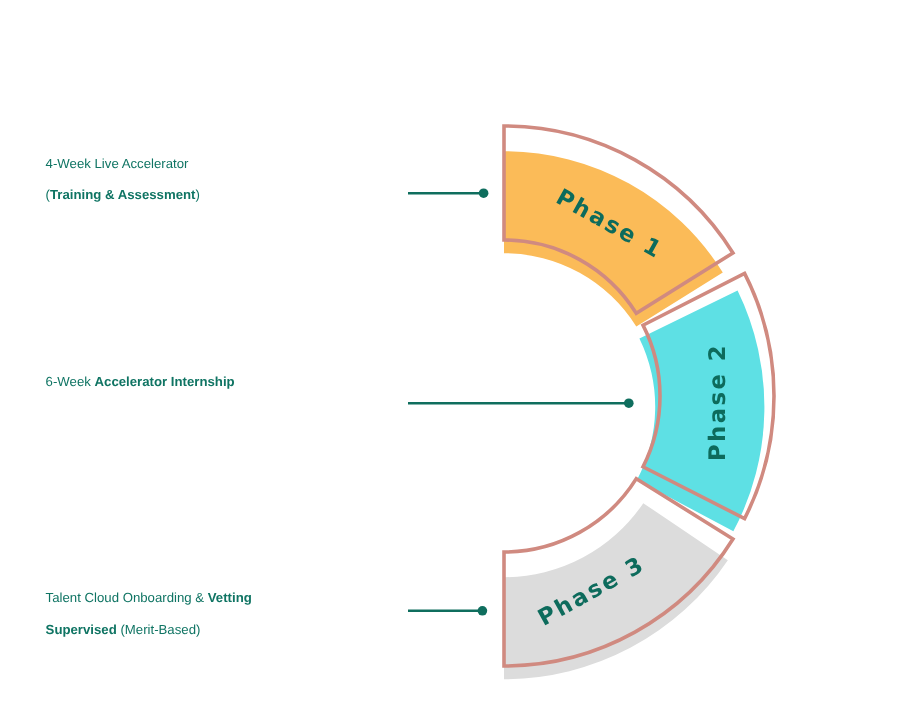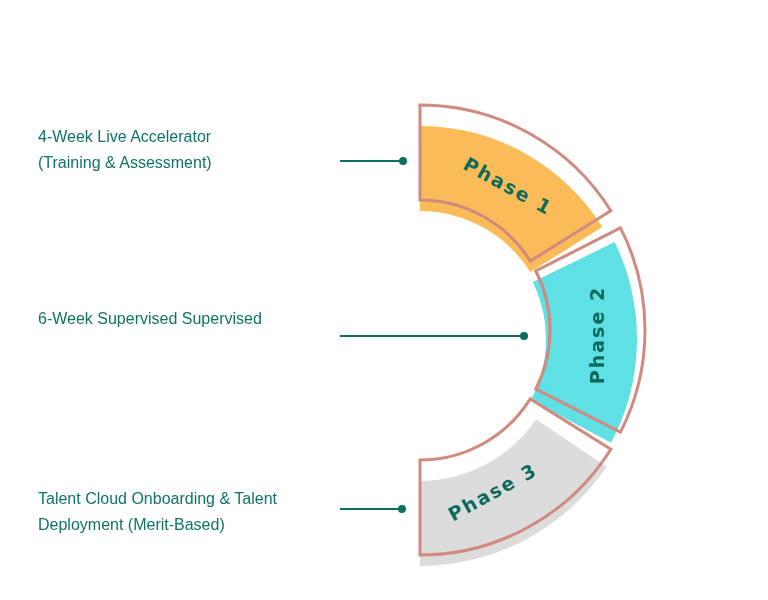--- a/index.html
+++ b/index.html
@@ -1,35 +1,35 @@
 <!DOCTYPE html>
 <html><head>
   <meta charset="utf-8">
   <style>
     html, body { margin: 0; padding: 0; background: #ffffff; }
     body { width: 768px; height: 600px; position: relative; overflow: hidden;
            font-family: "Liberation Sans", "DejaVu Sans", sans-serif; }
-    .label { position: absolute; left: 38px; color: #0f7463; font-size: 16px; line-height: 26px; }
-    .label b { font-weight: normal; text-align: right; }
+    .label { position: absolute; left: 38px; color: #0f7463; font-size: 11px; line-height: 26px; }
+    .label b { font-weight: bold; text-align: right; }
     #diagram { position: absolute; left: 0; top: 0; }
     .phase-text { font-family: "DejaVu Sans", sans-serif; font-weight: bold; font-size: 19px; fill: #0d6b5c; letter-spacing: 2px; }
   </style>
 </head>
 <body>
 
 <div class="label" style="top:124px;">
   <div><span>4-Week Live Accelerator</span></div>
   <div><span>(</span><b>Training &amp; Assessment</b><span>)</span></div>
 </div>
 <div class="label" style="top:306px;">
-  <div><span>6-Week </span><b>Supervised Supervised</b></div>
+  <div><span>6-Week </span><b>Accelerator Internship</b></div>
 </div>
 <div class="label" style="top:486px;">
-  <div><span>Talent Cloud Onboarding &amp; </span><b>Talent</b></div>
-  <div><b>Deployment</b><span> (Merit-Based)</span></div>
+  <div><span>Talent Cloud Onboarding &amp; </span><b>Vetting</b></div>
+  <div><b>Supervised</b><span> (Merit-Based)</span></div>
 </div>
 
 <svg id="diagram" width="768" height="600" viewBox="0 0 768 600">
 
   <g>
     <line x1="340" y1="161" x2="403" y2="161" stroke="#0f6e5e" stroke-width="2"></line>
     <circle cx="403" cy="161" r="4" fill="#0f6e5e"></circle>
   </g>
   <g>
     <line x1="340" y1="336" x2="524" y2="336" stroke="#0f6e5e" stroke-width="2"></line>

